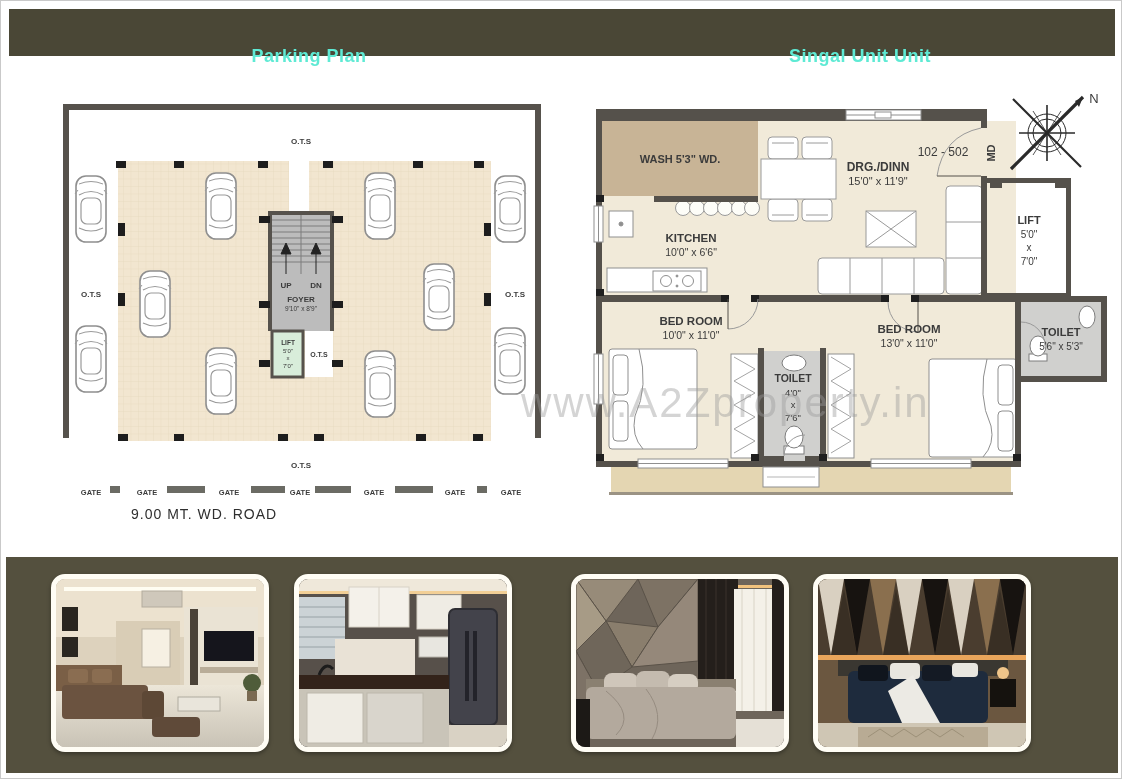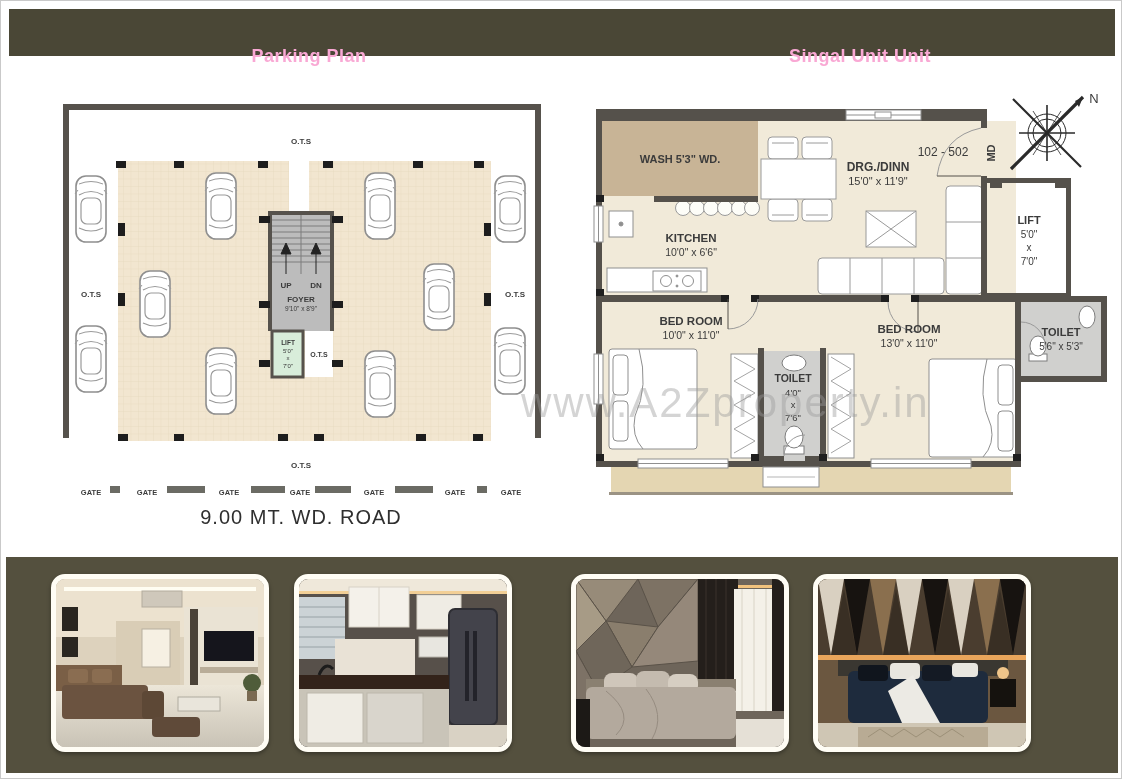--- a/index.html
+++ b/index.html
@@ -1,27 +1,27 @@
 <!DOCTYPE html>
 <html><head>
 <meta charset="utf-8">
 <style>
   html,body{margin:0;padding:0;background:#e8e8e8;}
   .page{position:relative;width:1122px;height:779px;background:#ffffff;
         border:1px solid #c9c9c9;box-sizing:border-box;overflow:hidden;
         font-family:"Liberation Sans",sans-serif;}
   .header-bar{position:absolute;left:8px;top:8px;width:1106px;height:47px;
         background:#4a4736;display:flex;align-items:center;}
-  .header-title{position:absolute;color:#f9a8d4;font-size:18px;font-weight:700;
+  .header-title{position:absolute;color:#5eead4;font-size:18px;font-weight:700;
         letter-spacing:.5px;transform:translateX(-50%);white-space:nowrap;margin-top:48px;}
   .t-left{left:300px;} .t-right{left:851px;}
   svg text{font-family:"Liberation Sans",sans-serif;fill:#3b3b3b;}
   .plan-svg{position:absolute;}
-  .road-label{position:absolute;left:130px;top:505px;width:340px;text-align:center;
-        font-size:20px;letter-spacing:1px;color:#2f2f2f;}
+  .road-label{position:absolute;left:130px;top:505px;width:340px;
+        font-size:14px;letter-spacing:1px;color:#2f2f2f;}
   .watermark{position:absolute;left:520px;top:378px;width:560px;
         font-size:42px;color:#9a9a9a;opacity:.42;letter-spacing:2px;white-space:nowrap;
         pointer-events:none;z-index:5;}
   .photo-strip{position:absolute;left:5px;top:556px;width:1112px;height:216px;
         background:#54503e;}
   .photo{position:absolute;top:17px;width:208px;height:168px;background:#888;
         border:5px solid #fffdf5;border-radius:14px;overflow:hidden;
         box-shadow:0 2px 4px rgba(0,0,0,.35);}
   .p1{left:45px;} .p2{left:288px;} .p3{left:565px;} .p4{left:807px;}
 </style>

